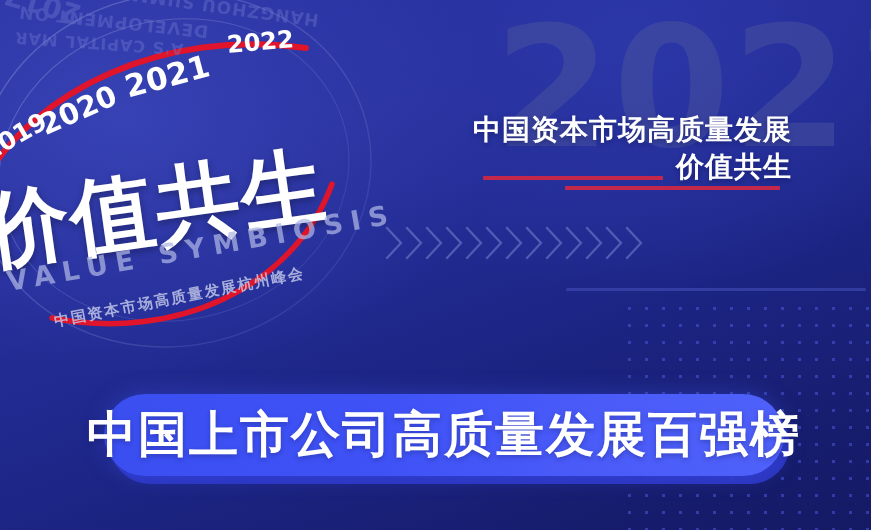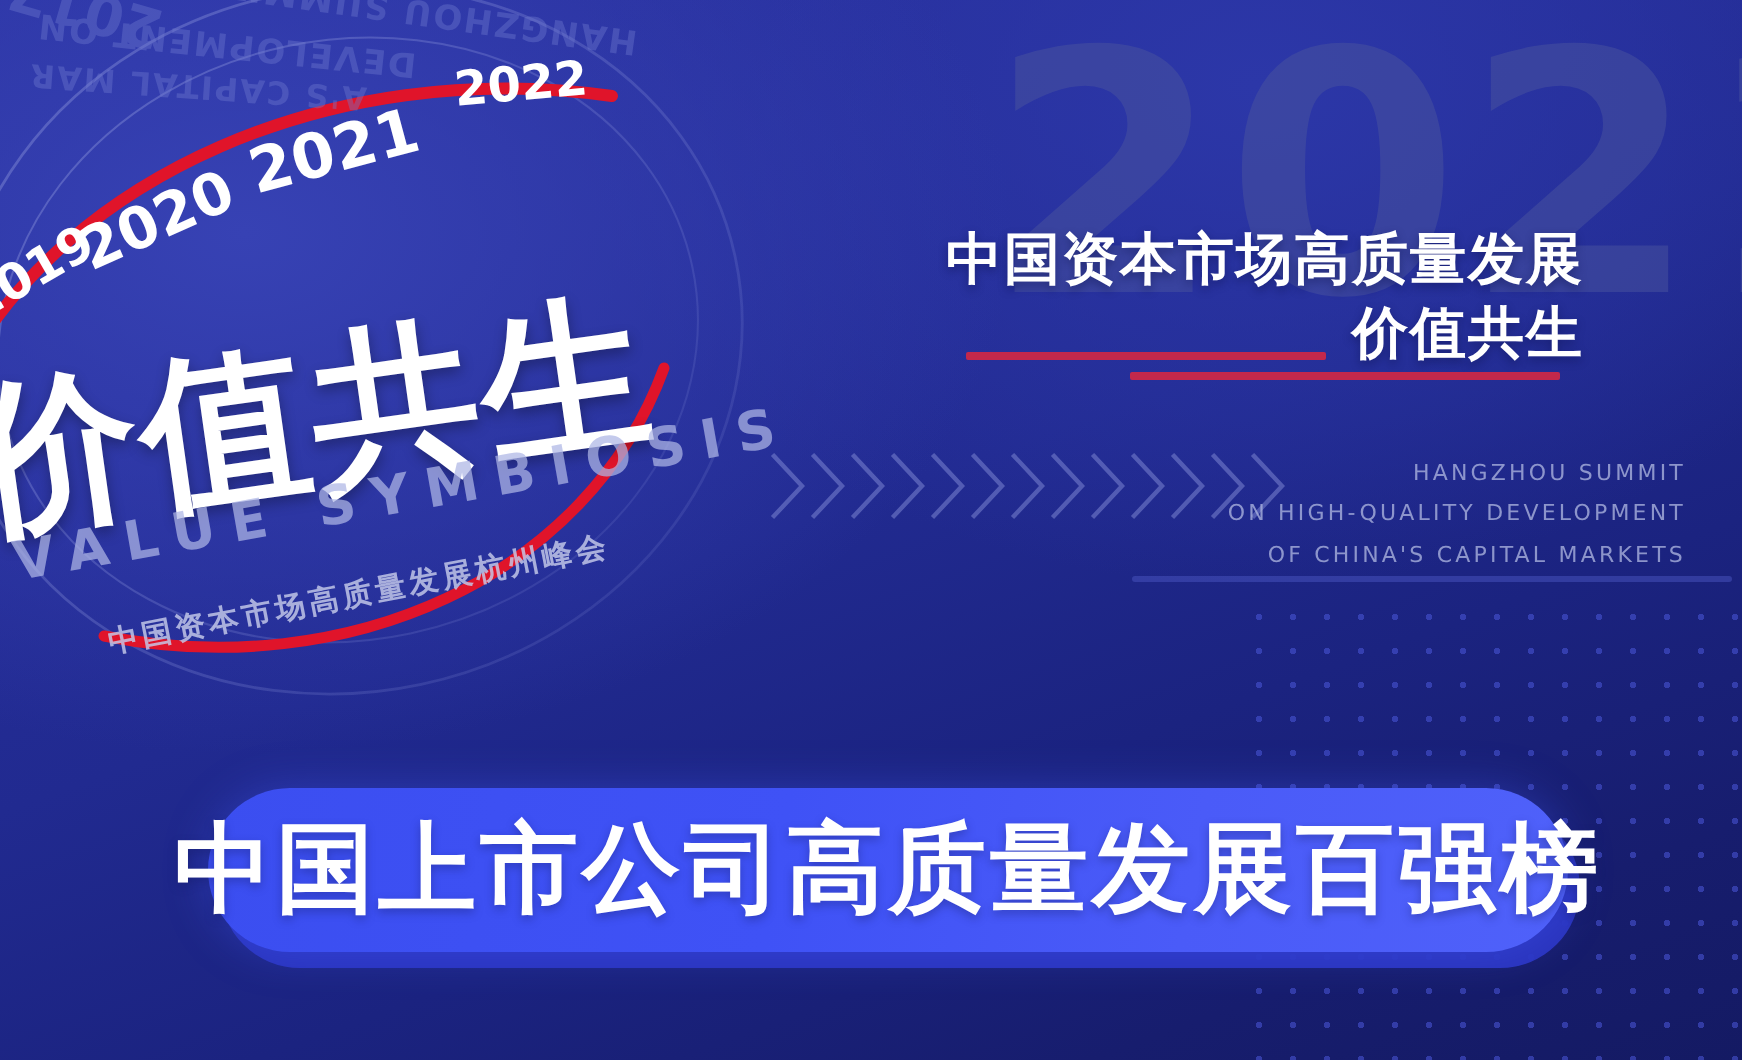--- a/index.html
+++ b/index.html
@@ -197,25 +197,20 @@
       <polyline points="162,6 176,21 162,36"></polyline>
       <polyline points="182,6 196,21 182,36"></polyline>
       <polyline points="202,6 216,21 202,36"></polyline>
       <polyline points="222,6 236,21 222,36"></polyline>
       <polyline points="242,6 256,21 242,36"></polyline>
     </g>
   </svg>
 
   <div class="thin-line" style="left:566px;top:288px;width:300px;"></div>
 
-  <div class="eng-block">
-    <div>HANGZHOU SUMMIT</div>
-    <div>ON HIGH-QUALITY DEVELOPMENT</div>
-    <div>OF CHINA'S CAPITAL MARKETS</div>
-  </div>
 
   <div class="pill-wrap">
     <div class="pill-shadow"></div>
     <div class="pill">
       <span class="pill-label">中国上市公司高质量发展百强榜</span>
     </div>
   </div>
 
 </div>
 

